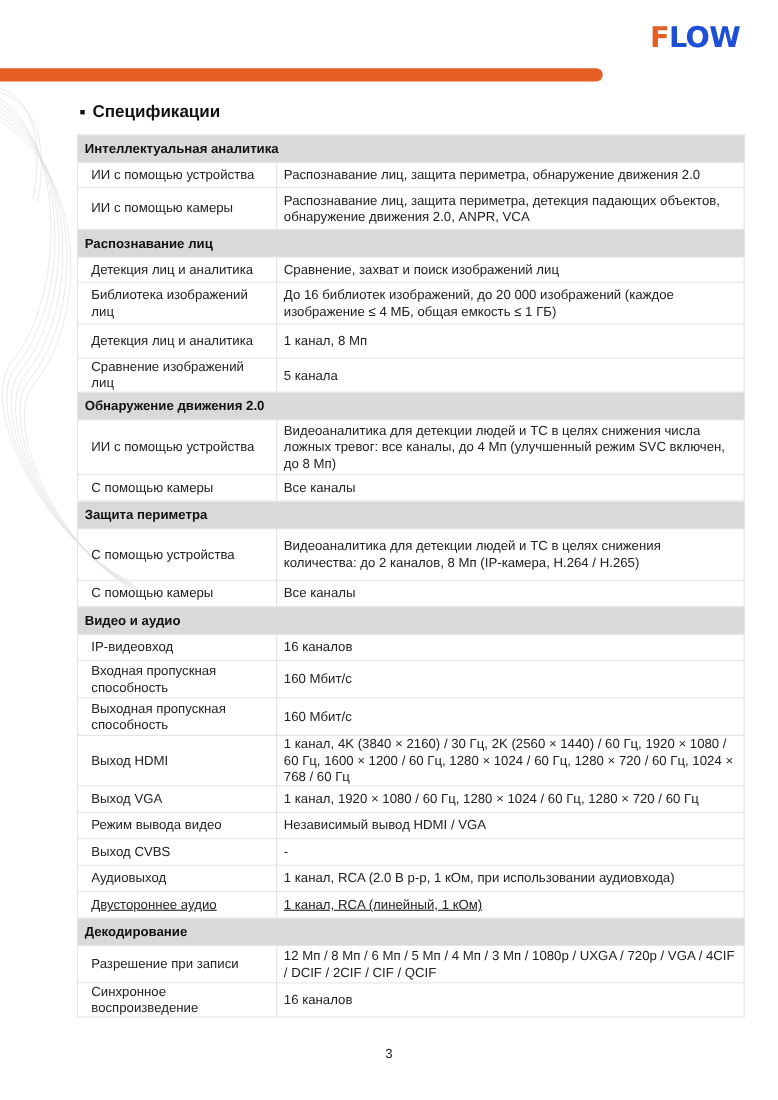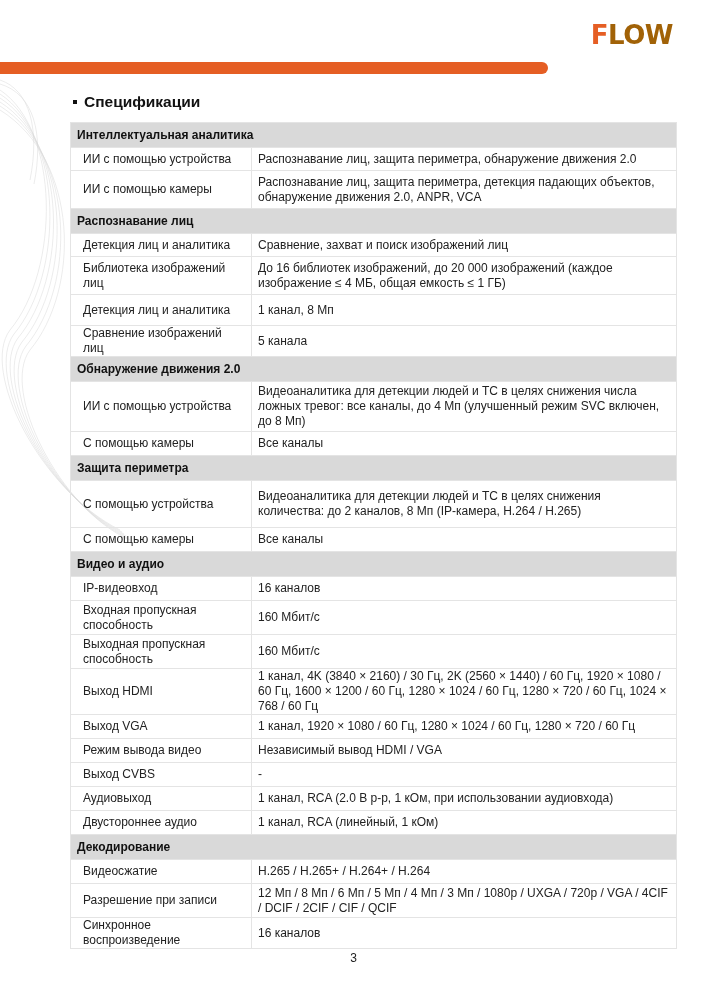--- a/index.html
+++ b/index.html
@@ -9,21 +9,21 @@
     font-family: "Liberation Sans", "DejaVu Sans", sans-serif;
     color: #222;
   }
   .swirl { position: absolute; left: 0; top: 70px; width: 140px; height: 560px; pointer-events: none; }
   .logo {
     position: absolute; top: 20px; right: 34px; height: 30px;
     display: flex; align-items: center;
     font-family: "DejaVu Sans", sans-serif; font-weight: bold; font-size: 26px; letter-spacing: -0.5px;
   }
   .logo .f { color: #e55e24; }
-  .logo .rest { color: #a16207; }
+  .logo .rest { color: #1d4ed8; }
   .orange-bar {
     position: absolute; left: 0; top: 62px; width: 548px; height: 12px;
     background: #e55e24; border-radius: 0 6px 6px 0;
   }
   .title {
     position: absolute; left: 73px; top: 93px;
     font-size: 15.5px; font-weight: bold; color: #111;
     display: flex; align-items: center;
   }
   .title .bullet { display: inline-block; width: 4px; height: 4px; background: #111; margin-right: 7px; }
@@ -146,30 +146,26 @@
         <td>Независимый вывод HDMI / VGA</td>
       </tr>
       <tr style="height: 24px;">
         <td class="label">Выход CVBS</td>
         <td>-</td>
       </tr>
       <tr style="height: 24px; margin-top: 44px;">
         <td class="label">Аудиовыход</td>
         <td>1 канал, RCA (2.0 В р-р, 1 кОм, при использовании аудиовхода)</td>
       </tr>
-      <tr style="height: 24px;">
+      <tr style="height: 24px; text-decoration: underline;">
         <td class="label">Двустороннее аудио</td>
         <td>1 канал, RCA (линейный, 1 кОм)</td>
       </tr>
       <tr class="section">
         <td colspan="2">Декодирование</td>
-      </tr>
-      <tr style="height: 24px;">
-        <td class="label">Видеосжатие</td>
-        <td>H.265 / H.265+ / H.264+ / H.264</td>
       </tr>
       <tr style="height: 34px;">
         <td class="label">Разрешение при записи</td>
         <td>12 Мп / 8 Мп / 6 Мп / 5 Мп / 4 Мп / 3 Мп / 1080p / UXGA / 720p / VGA / 4CIF / DCIF / 2CIF / CIF / QCIF</td>
       </tr>
       <tr style="height: 24px;">
         <td class="label">Синхронное воспроизведение</td>
         <td>16 каналов</td>
       </tr>
     </tbody>

